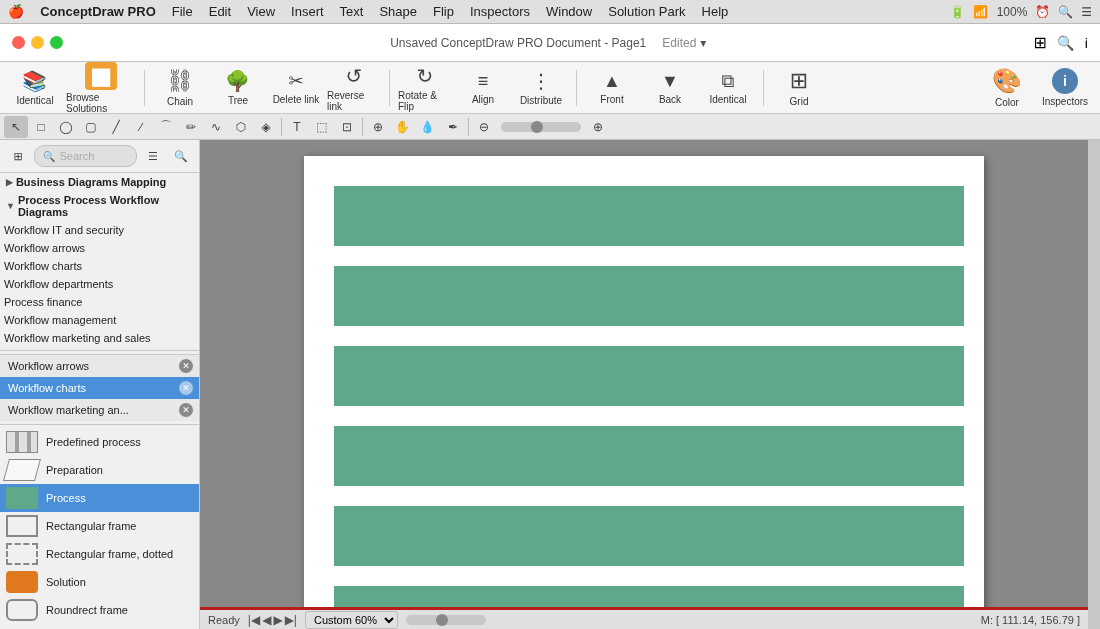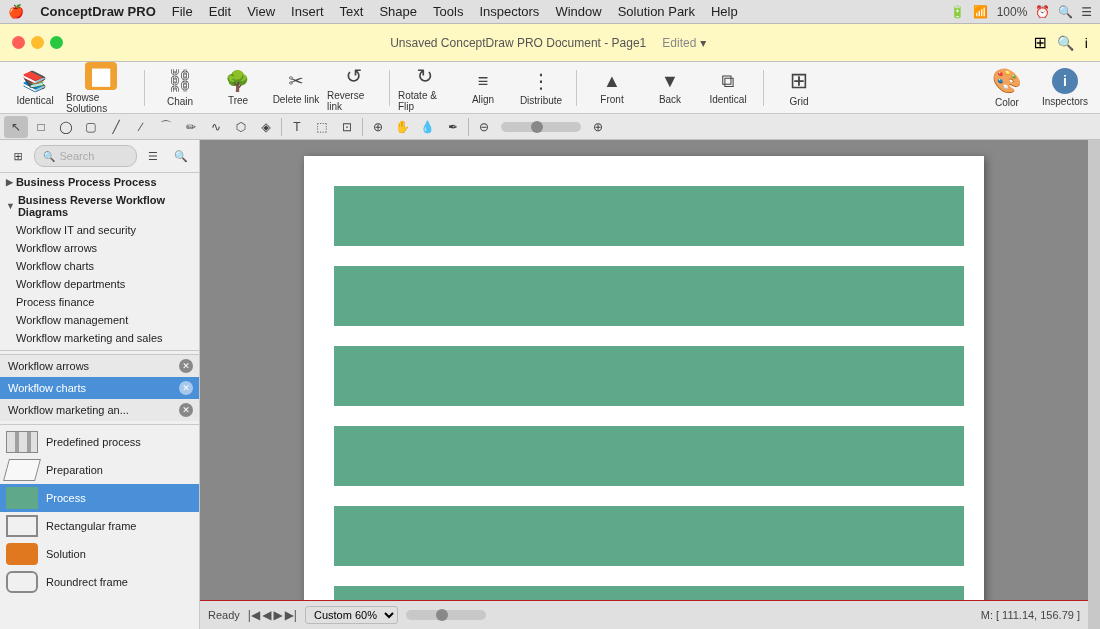--- a/index.html
+++ b/index.html
@@ -1,21 +1,21 @@
 <!DOCTYPE html>
 <html><head>
   <meta charset="utf-8">
   <style>
     * { box-sizing: border-box; margin: 0; padding: 0; }
     body { font-family: -apple-system, BlinkMacSystemFont, 'Helvetica Neue', Arial, sans-serif; font-size: 12px; background: #ececec; overflow: hidden; width: 1100px; height: 629px; display: flex; flex-direction: column; }
 
     
     .titlebar {
       height: 38px;
-      background: #fef9c3;
+      background: #ffffff;
       display: flex;
       align-items: center;
       justify-content: space-between;
       padding: 0 12px;
       border-bottom: 1px solid #c0c0c0;
       flex-shrink: 0;
     }
     .titlebar-left { display: flex; align-items: center; gap: 8px; }
     .traffic-lights { display: flex; gap: 6px; }
     .tl { width: 13px; height: 13px; border-radius: 50%; }
@@ -143,21 +143,21 @@
       display: flex;
       align-items: center;
       padding: 3px 6px;
       font-size: 11px;
       font-weight: 600;
       color: #222;
       cursor: pointer;
     }
     .sidebar-section-arrow { font-size: 9px; margin-right: 3px; color: #555; }
     .sidebar-item {
-      padding: 3px 6px 3px 16px;
+      padding: 3px 6px 3px 4px;
       font-size: 11px;
       color: #222;
       cursor: pointer;
       display: flex;
       align-items: center;
     }
     .sidebar-divider { height: 1px; background: #c8c8c8; margin: 3px 0; }
 
     
     .sidebar-active-section {
@@ -235,23 +235,23 @@
     }
     .canvas-page {
       background: white;
       width: 680px;
       height: 555px;
       position: relative;
       box-shadow: 2px 2px 8px rgba(0,0,0,0.4);
     }
     .canvas-bar { width: 630px; height: 60px; background: #5fa88a; position: absolute; left: 30px; }
     .status-bar {
-      height: 29px;
+      height: 22px;
       background: #e0e0e0;
-      border-top: 1px solid #b91c1c;
+      border-top: 3px solid #b91c1c;
       display: flex;
       align-items: center;
       padding: 0 8px;
       gap: 8px;
       font-size: 11px;
       color: #444;
       flex-shrink: 0;
     }
     .status-bar-nav { display: flex; align-items: center; gap: 2px; }
     .status-nav-btn { font-size: 12px; cursor: pointer; color: #555; }
@@ -309,21 +309,21 @@
 
 <div class="mac-menubar">
   <span class="mac-menubar-item">🍎</span>
   <span class="mac-menubar-item bold">ConceptDraw PRO</span>
   <span class="mac-menubar-item">File</span>
   <span class="mac-menubar-item">Edit</span>
   <span class="mac-menubar-item">View</span>
   <span class="mac-menubar-item">Insert</span>
   <span class="mac-menubar-item">Text</span>
   <span class="mac-menubar-item">Shape</span>
-  <span class="mac-menubar-item">Tools</span>
+  <span class="mac-menubar-item">Flip</span>
   <span class="mac-menubar-item">Inspectors</span>
   <span class="mac-menubar-item">Window</span>
   <span class="mac-menubar-item">Solution Park</span>
   <span class="mac-menubar-item">Help</span>
   <div class="mac-menubar-right">
     <span>🔋</span>
     <span>📶</span>
     <span>100%</span>
     <span>⏰</span>
     <span>🔍</span>
@@ -461,26 +461,26 @@
         <span style="color:#aaa;">Search</span>
       </div>
       <div class="sidebar-btn">☰</div>
       <div class="sidebar-btn">🔍</div>
     </div>
 
     <div class="sidebar-list">
 
       <div class="sidebar-section-header">
         <span class="sidebar-section-arrow">▶</span>
-        <span>Business Process Process</span>
+        <span>Business Diagrams Mapping</span>
       </div>
 
       <div class="sidebar-section-header">
         <span class="sidebar-section-arrow">▼</span>
-        <span>Business Reverse Workflow Diagrams</span>
+        <span>Process Process Workflow Diagrams</span>
       </div>
       <div class="sidebar-item">Workflow IT and security</div>
       <div class="sidebar-item">Workflow arrows</div>
       <div class="sidebar-item">Workflow charts</div>
       <div class="sidebar-item">Workflow departments</div>
       <div class="sidebar-item">Process finance</div>
       <div class="sidebar-item">Workflow management</div>
       <div class="sidebar-item">Workflow marketing and sales</div>
 
       <div class="sidebar-divider"></div>
@@ -518,20 +518,24 @@
       </div>
       <div class="shape-item selected">
         <div class="shape-preview process-shape"></div>
         <span>Process</span>
       </div>
       <div class="shape-item">
         <div class="shape-preview" style="background:transparent; border:2px solid #888;"></div>
         <span>Rectangular frame</span>
       </div>
       <div class="shape-item">
+        <div class="shape-preview rect-dotted" style="background:transparent; border:2px dashed #888;"></div>
+        <span>Rectangular frame, dotted</span>
+      </div>
+      <div class="shape-item">
         <div class="shape-preview orange-fill" style="border-radius:4px; background:#e07820; border:none;"></div>
         <span>Solution</span>
       </div>
       <div class="shape-item">
         <div class="shape-preview roundrect" style="background:transparent; border:2px solid #888; border-radius:6px;"></div>
         <span>Roundrect frame</span>
       </div>
 
     </div>
   </div>

